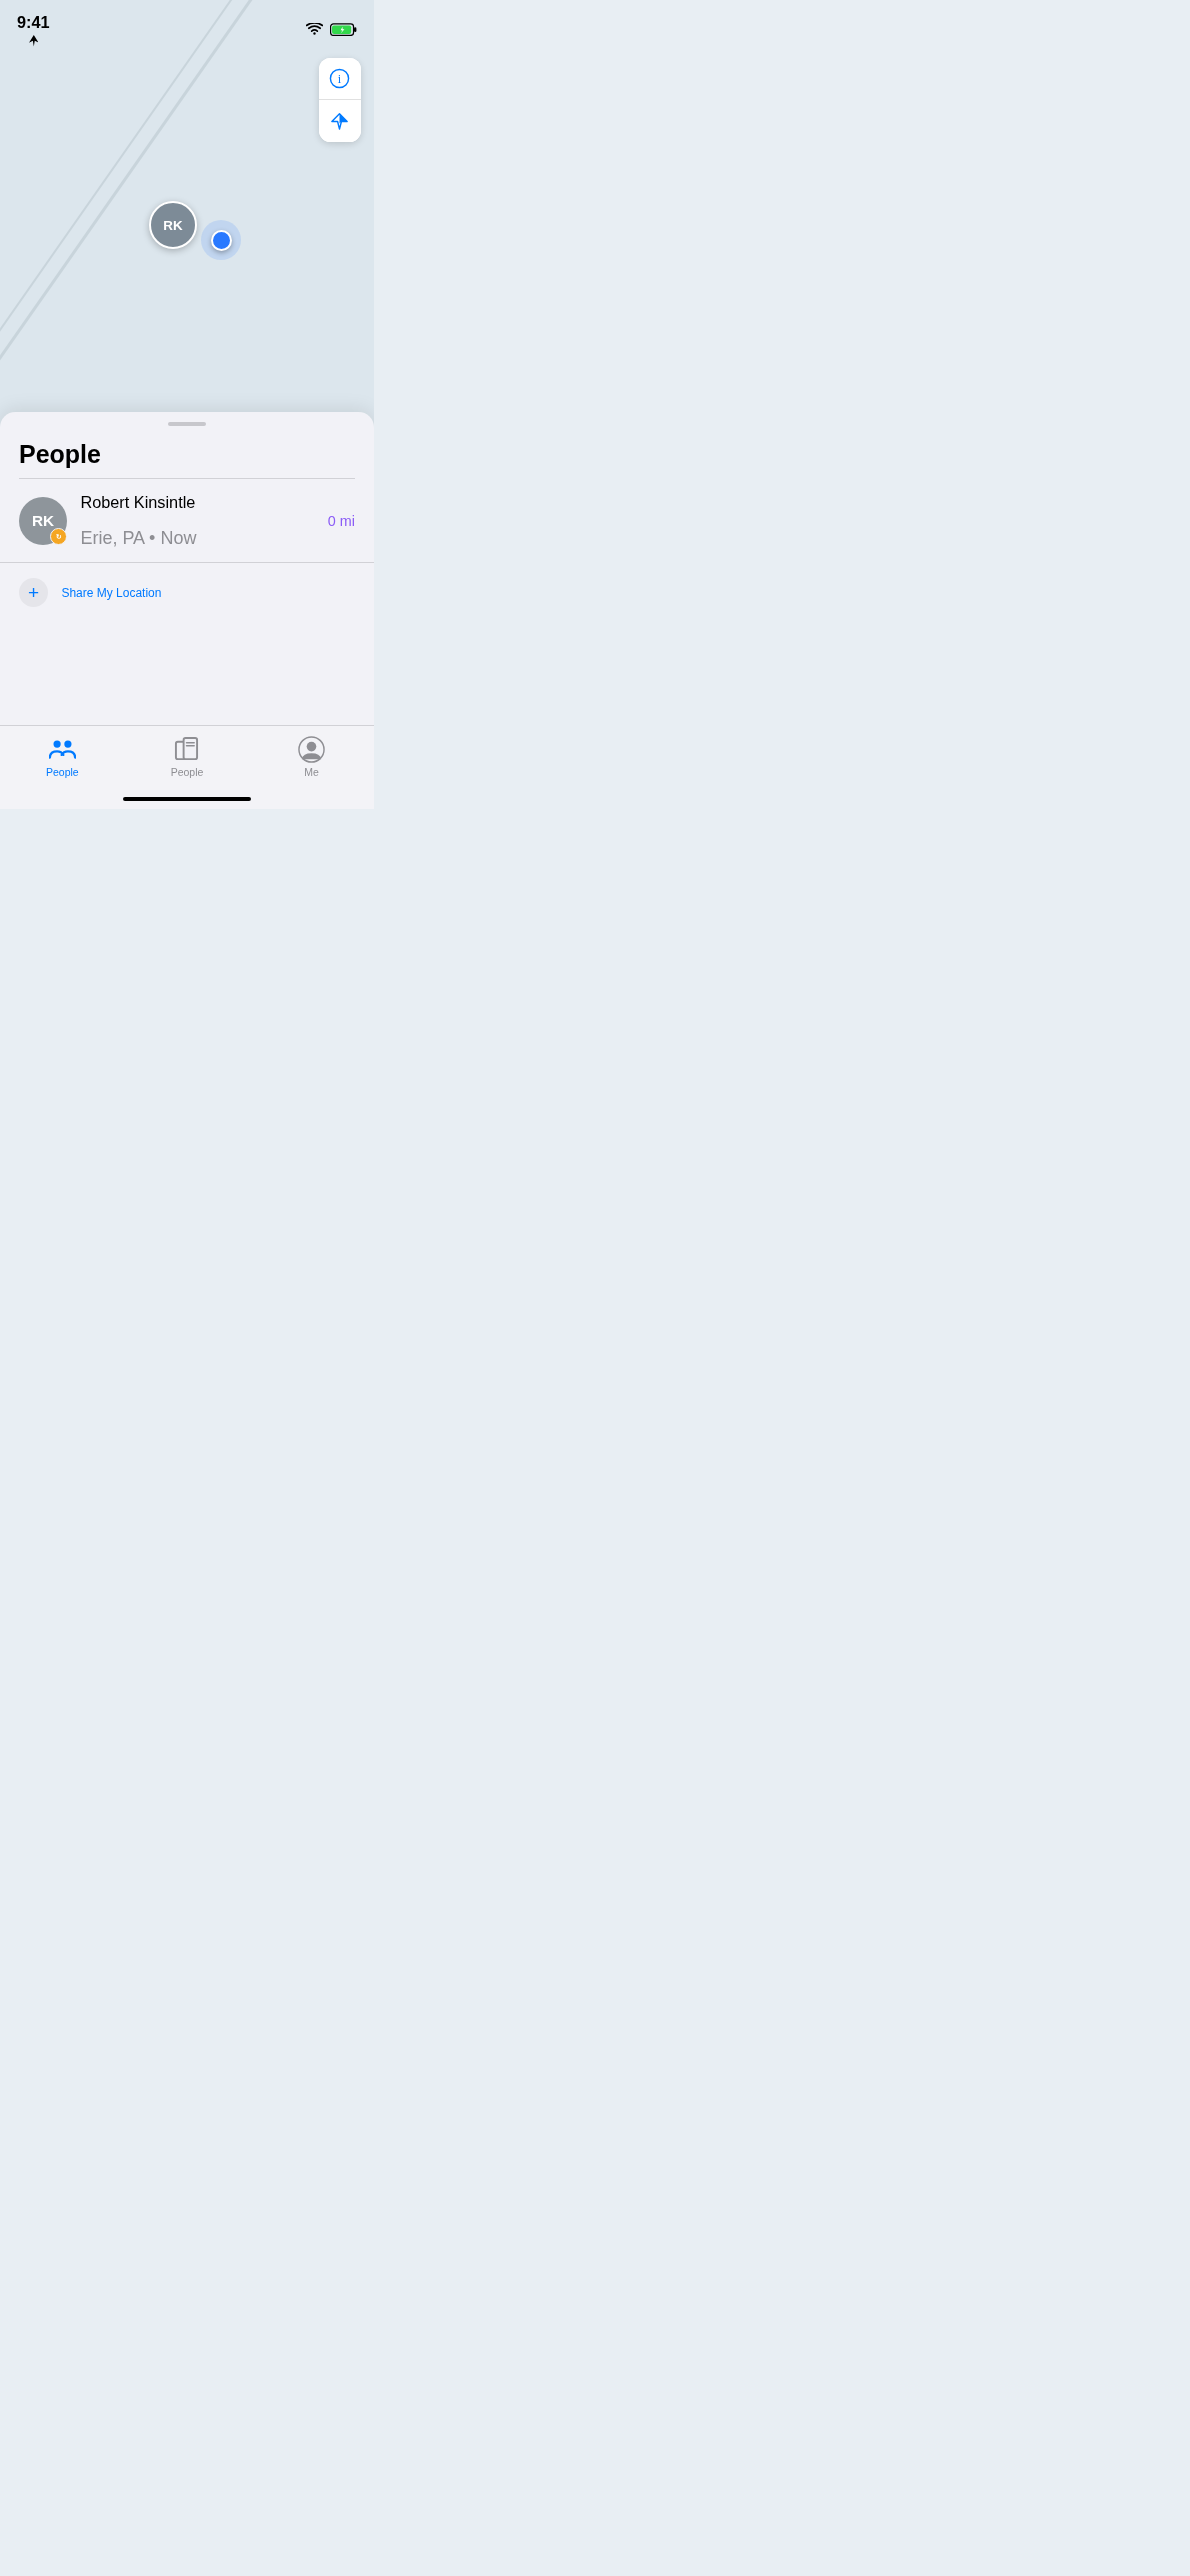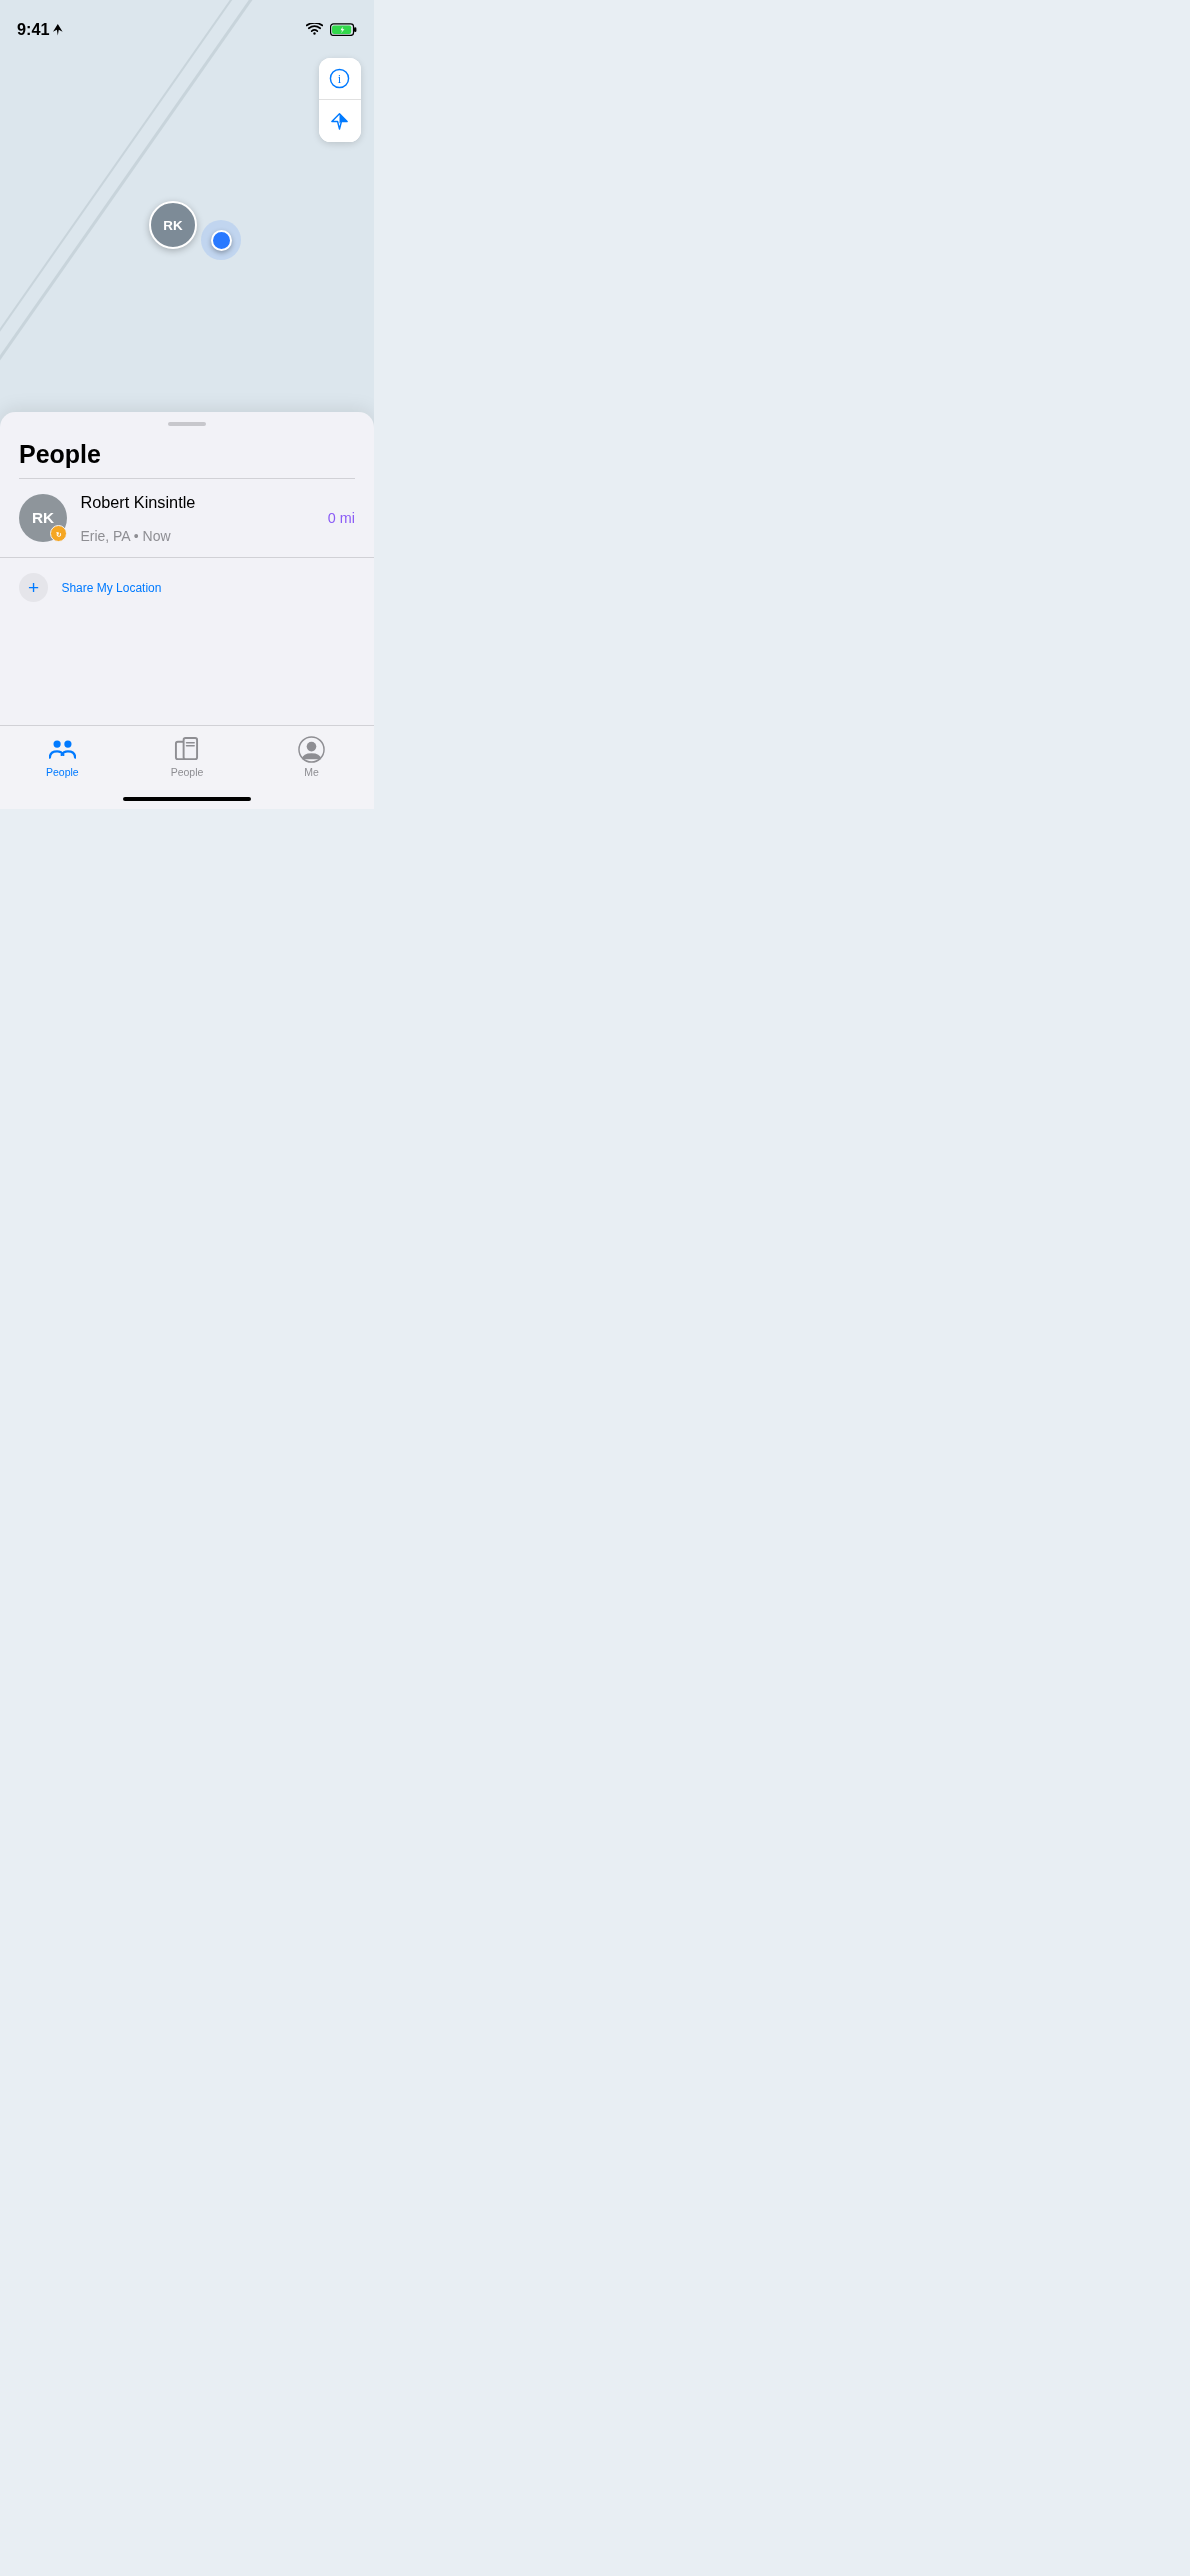--- a/index.html
+++ b/index.html
@@ -24,20 +24,21 @@
       position: relative;
       z-index: 10;
     }
     .status-time {
       font-size: 16.3px;
       font-weight: 600;
       color: #000;
       display: flex;
       align-items: center;
       gap: 3.8px;
+      flex-direction: column;
     }
     .status-icons {
       display: flex;
       align-items: center;
       gap: 6.7px;
     }
 
     
     .map-area {
       position: absolute;
@@ -217,21 +218,21 @@
 
     .person-info {
       flex: 1;
     }
     .person-name {
       font-size: 16.3px;
       font-weight: 400;
       color: #000;
     }
     .person-sub {
-      font-size: 14px;
+      font-size: 18px;
       color: #8e8e93;
       margin-top: 16px;
     }
     .person-distance {
       font-size: 14.4px;
       color: #8b5cf6;
     }
 
     
     .share-row {

